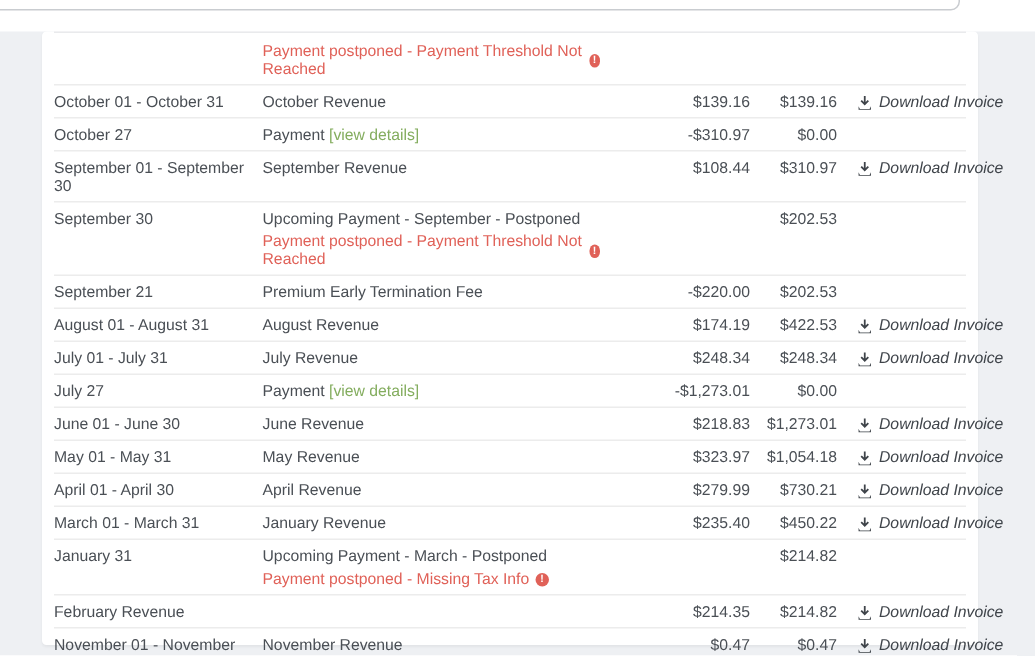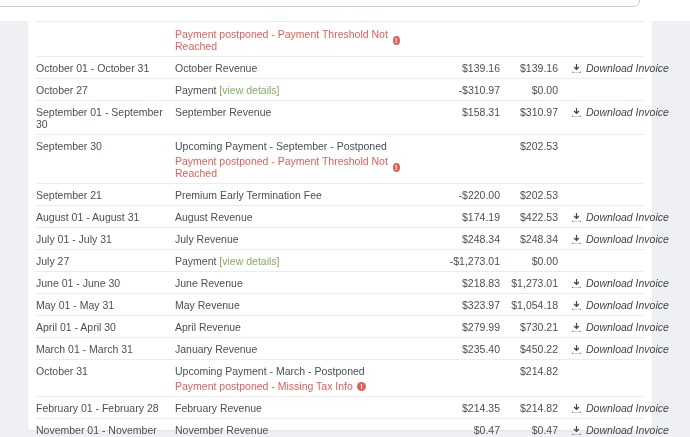--- a/index.html
+++ b/index.html
@@ -116,21 +116,21 @@
 
   <div class="row">
     <div class="c-date">September 01 - September 30</div>
     <div class="c-desc">
       <div class="desc-line">
         <span class="desc-text">September Revenue</span>
         
       </div>
 
     </div>
-    <div class="c-amount">$158.31</div>
+    <div class="c-amount">$108.44</div>
     <div class="c-balance">$310.97</div>
     <div class="c-invoice">
       <span class="dl-link">
         <svg width="11" height="11" viewBox="0 0 12 12">
                 <path d="M6 1v5.4M3.4 4.4L6 7l2.6-2.6" stroke="#3f444a" stroke-width="1.3" fill="none"></path>
                 <path d="M1.5 8.6l1 2h7l1-2v2.4h-9z" fill="#3f444a"></path>
               </svg>
         <span class="dl-text">Download Invoice</span>
       </span>
     </div>
@@ -331,21 +331,21 @@
         <svg width="11" height="11" viewBox="0 0 12 12">
                 <path d="M6 1v5.4M3.4 4.4L6 7l2.6-2.6" stroke="#3f444a" stroke-width="1.3" fill="none"></path>
                 <path d="M1.5 8.6l1 2h7l1-2v2.4h-9z" fill="#3f444a"></path>
               </svg>
         <span class="dl-text">Download Invoice</span>
       </span>
     </div>
   </div>
 
   <div class="row">
-    <div class="c-date">October 31</div>
+    <div class="c-date">January 31</div>
     <div class="c-desc">
       <div class="desc-line">
         <span class="desc-text">Upcoming Payment - March - Postponed</span>
         
       </div>
       <div class="note">
         <span class="note-text">Payment postponed - Missing Tax Info</span>
         <span class="info-dot">!</span>
       </div>
     </div>
@@ -356,21 +356,20 @@
         <svg width="11" height="11" viewBox="0 0 12 12">
                 <path d="M6 1v5.4M3.4 4.4L6 7l2.6-2.6" stroke="#3f444a" stroke-width="1.3" fill="none"></path>
                 <path d="M1.5 8.6l1 2h7l1-2v2.4h-9z" fill="#3f444a"></path>
               </svg>
         <span class="dl-text"></span>
       </span>
     </div>
   </div>
 
   <div class="row">
-    <div class="c-date">February 01 - February 28</div>
     <div class="c-desc">
       <div class="desc-line">
         <span class="desc-text">February Revenue</span>
         
       </div>
 
     </div>
     <div class="c-amount">$214.35</div>
     <div class="c-balance">$214.82</div>
     <div class="c-invoice">

